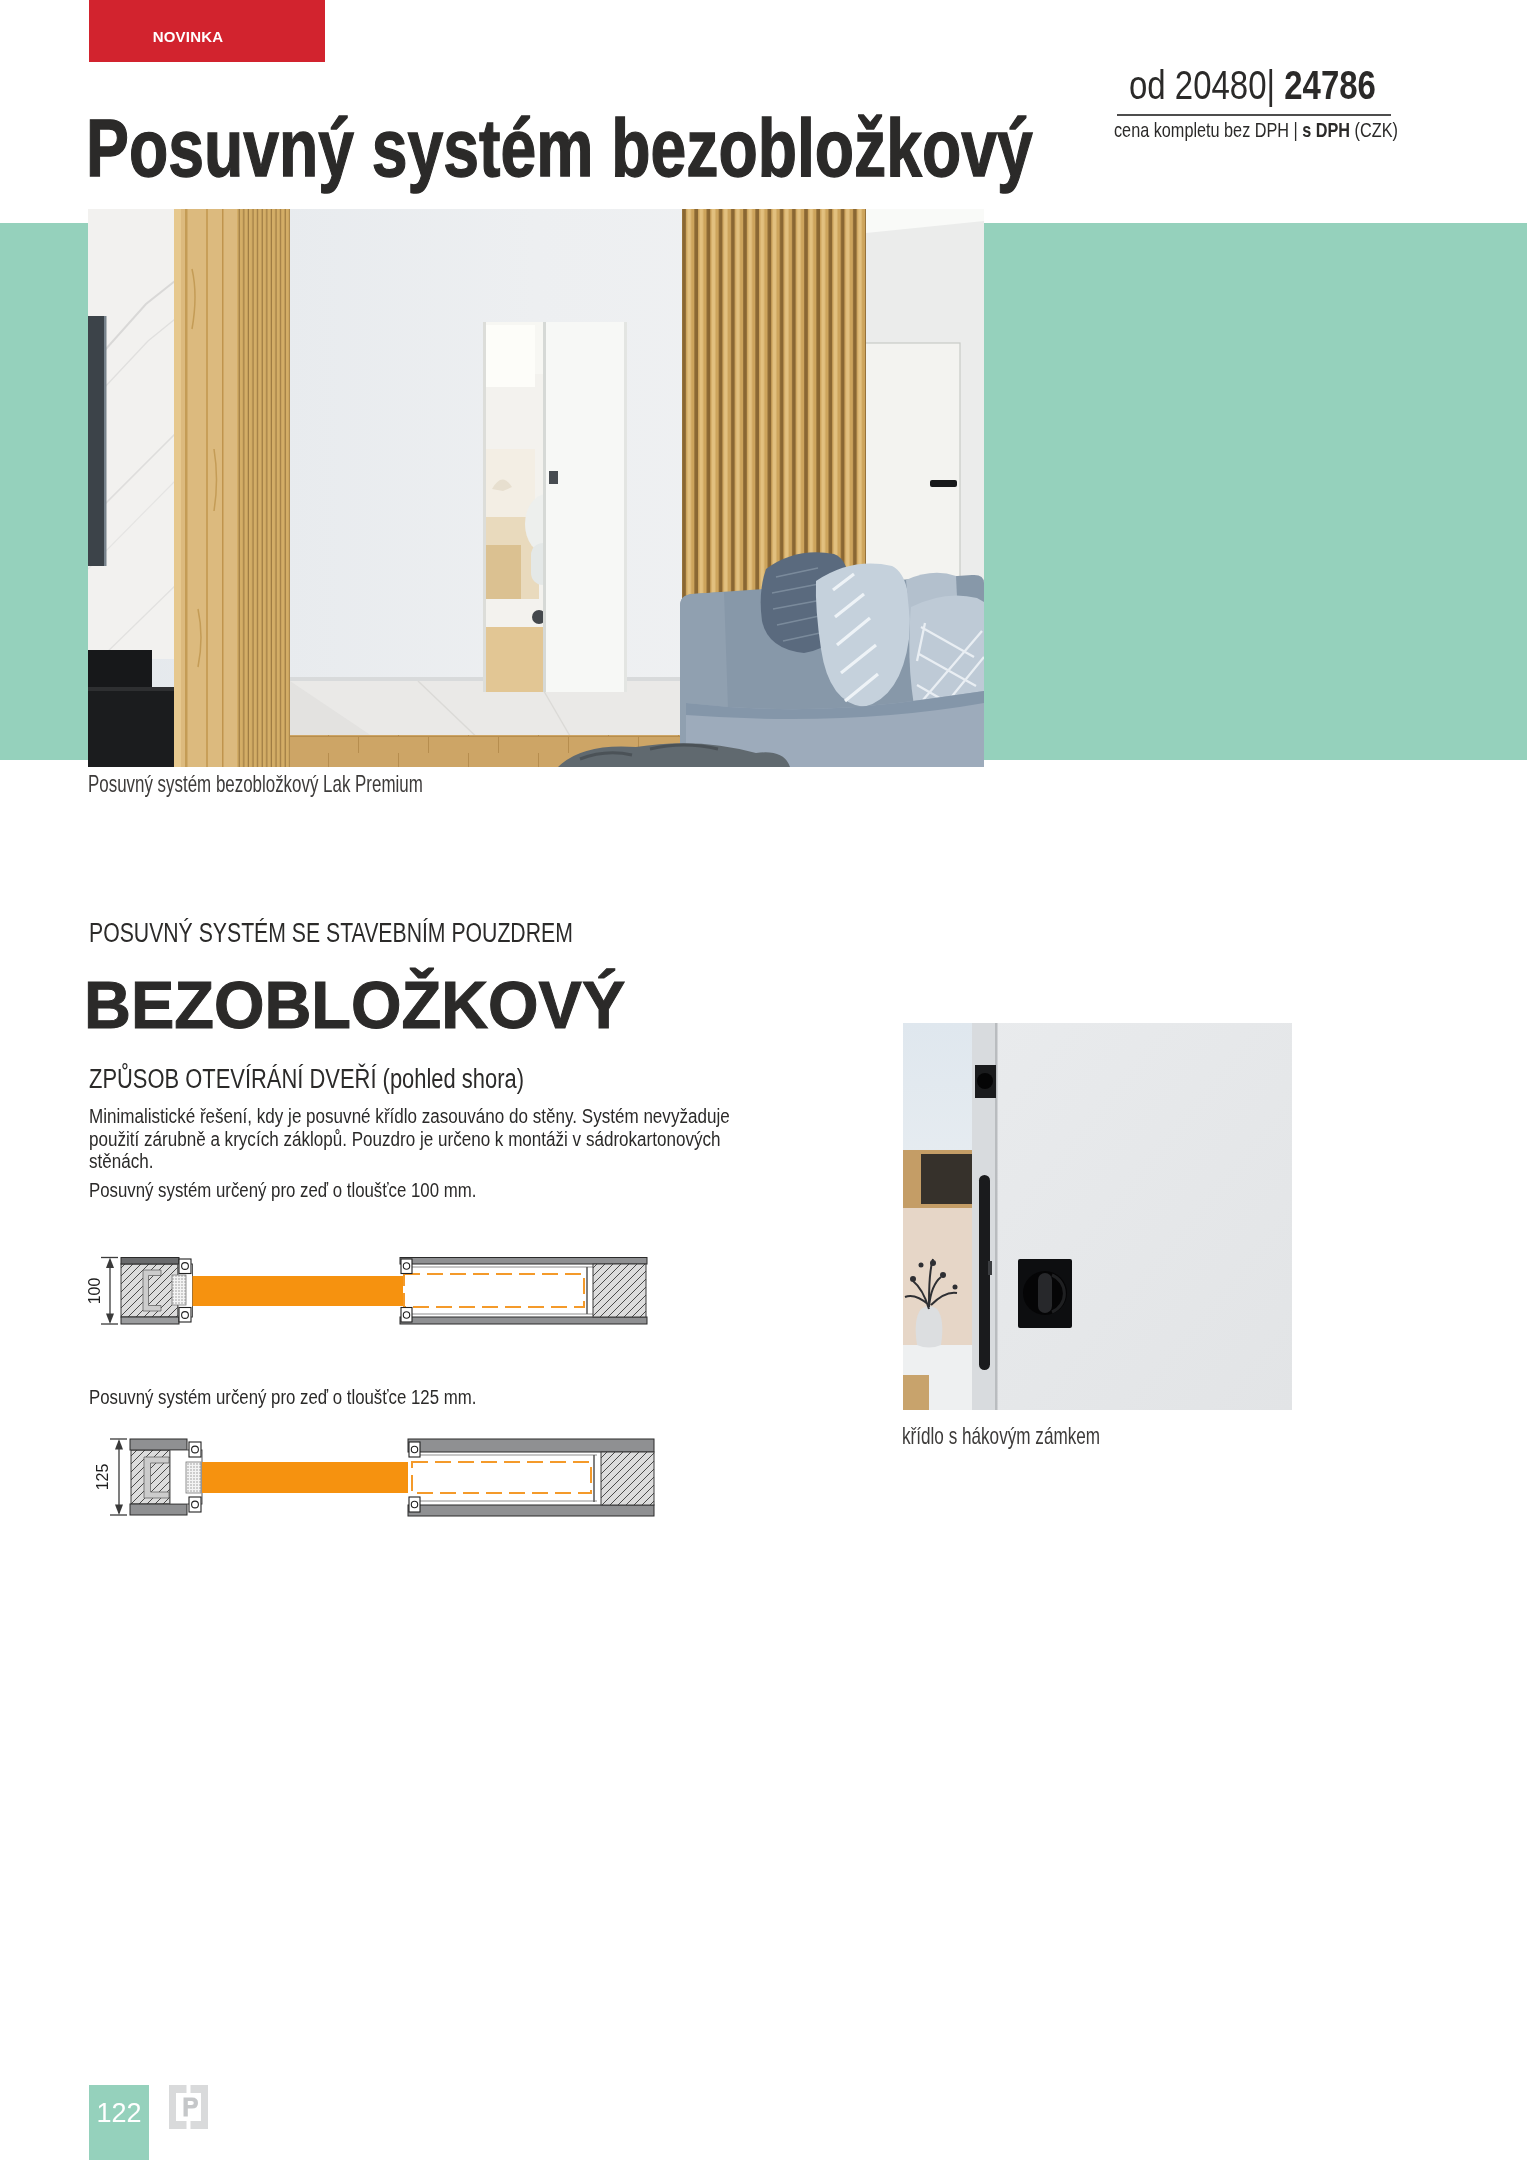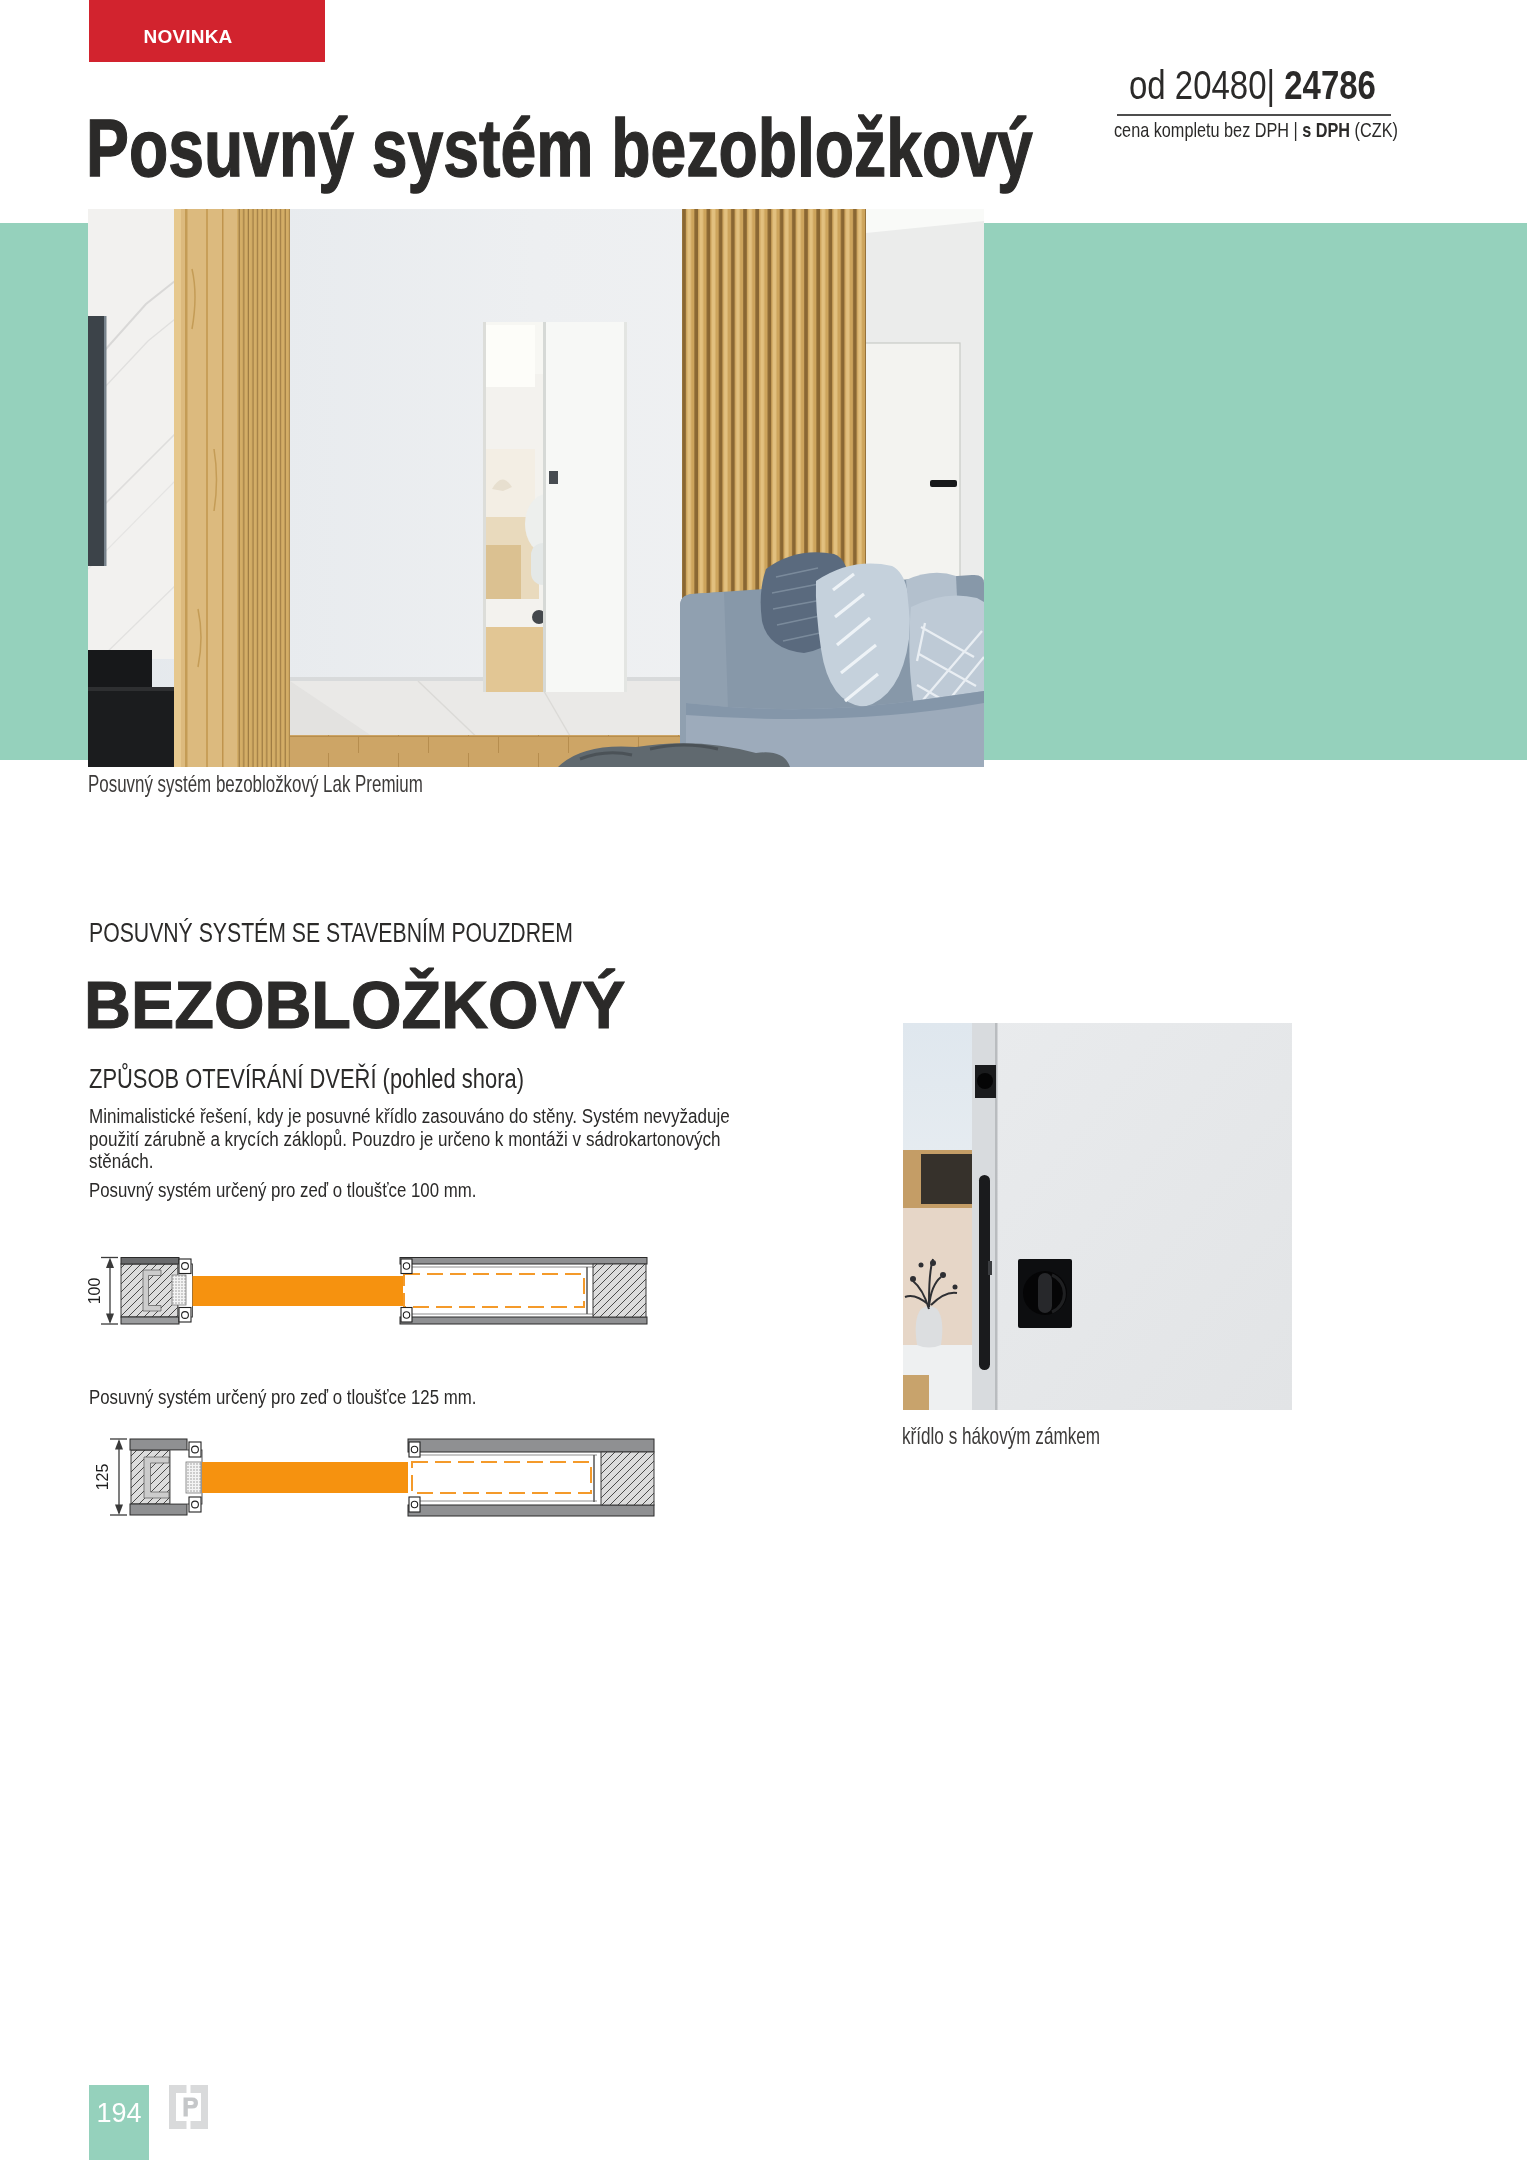--- a/index.html
+++ b/index.html
@@ -5,21 +5,21 @@
   html,body{margin:0;padding:0;}
   body{width:1527px;height:2160px;position:relative;background:#fff;overflow:hidden;
        font-family:"Liberation Sans", sans-serif;}
   .abs{position:absolute;}
 </style>
 </head>
 <body>
 
 <div class="abs" style="left:89px;top:0;width:236px;height:62px;background:#d2232e;"></div>
 
-<div class="abs" style="left:89px;top:0;width:198px;height:62px;line-height:73px;text-align:center;color:#fff;font-size:19px;font-weight:bold;letter-spacing:0.2px;">NOVINKA</div>
+<div class="abs" style="left:89px;top:0;width:198px;height:62px;line-height:73px;text-align:center;color:#fff;font-size:15px;font-weight:bold;letter-spacing:0.2px;">NOVINKA</div>
 
 <div class="abs" id="price1" style="left:1129px;top:65px;font-size:41px;line-height:41px;color:#2b2a29;white-space:nowrap;transform-origin:left top;transform:scaleX(0.804);"><span style="font-weight:normal;">od 20480|</span> <span style="font-weight:bold;">24786</span></div>
 
 <div class="abs" style="left:1117px;top:114px;width:274px;height:2px;background:#4e4d4d;"></div>
 
 <div class="abs" id="price2" style="left:1114px;top:119px;font-size:21px;line-height:21px;color:#2b2a29;white-space:nowrap;transform-origin:left top;transform:scaleX(0.773);">cena kompletu bez DPH | <b>s DPH</b> (CZK)</div>
 
 <div class="abs" id="title1" style="left:86px;top:107px;font-size:82px;font-weight:bold;color:#2b2a29;white-space:nowrap;line-height:82px;-webkit-text-stroke:1.3px #2b2a29;transform-origin:left top;transform:scaleX(0.784);">Posuvný systém bezobložkový</div>
 
 <div class="abs" style="left:0;top:223px;width:1527px;height:537px;background:#95d1bc;"></div>
@@ -291,19 +291,19 @@
   <rect x="115" y="236" width="54" height="69" rx="2" fill="#0d0e10"></rect>
   <circle cx="142" cy="270" r="22" fill="#050506"></circle>
   <rect x="135" y="250" width="14" height="40" rx="7" fill="#27282b"></rect>
   <path d="M149 252 a20 20 0 0 1 0 37" fill="none" stroke="#1f2022" stroke-width="3"></path>
 </svg>
 
 <div class="abs" style="left:902px;top:1424px;font-size:24px;line-height:24px;color:#3d3b3a;white-space:nowrap;transform-origin:left top;transform:scaleX(0.714);">křídlo s hákovým zámkem</div>
 
 <div class="abs" style="left:89px;top:2085px;width:60px;height:75px;background:#95d1bc;"></div>
 
-<div class="abs" style="left:89px;top:2100px;width:60px;text-align:center;font-size:27px;line-height:27px;color:#fff;">194</div>
+<div class="abs" style="left:89px;top:2100px;width:60px;text-align:center;font-size:27px;line-height:27px;color:#fff;">122</div>
 
 <svg class="abs" style="left:169px;top:2085px;" width="39" height="44" viewBox="0 0 39 44">
   <path d="M0 0 H17.5 V8 H7 V36 H17.5 V44 H0 Z" fill="#d9dadb"></path>
   <path d="M21.5 0 H39 V44 H21.5 V36 H32 V8 H21.5 Z" fill="#d9dadb"></path>
   <path fill-rule="evenodd" d="M14.5 12.5 H23 Q29 12.5 29 18 Q29 23.5 23 23.5 H18.8 V31.5 H14.5 Z M18.8 16 H22.6 Q24.8 16 24.8 18 Q24.8 20 22.6 20 H18.8 Z" fill="#c5c7c9"></path>
 </svg>
 
 </body></html>

